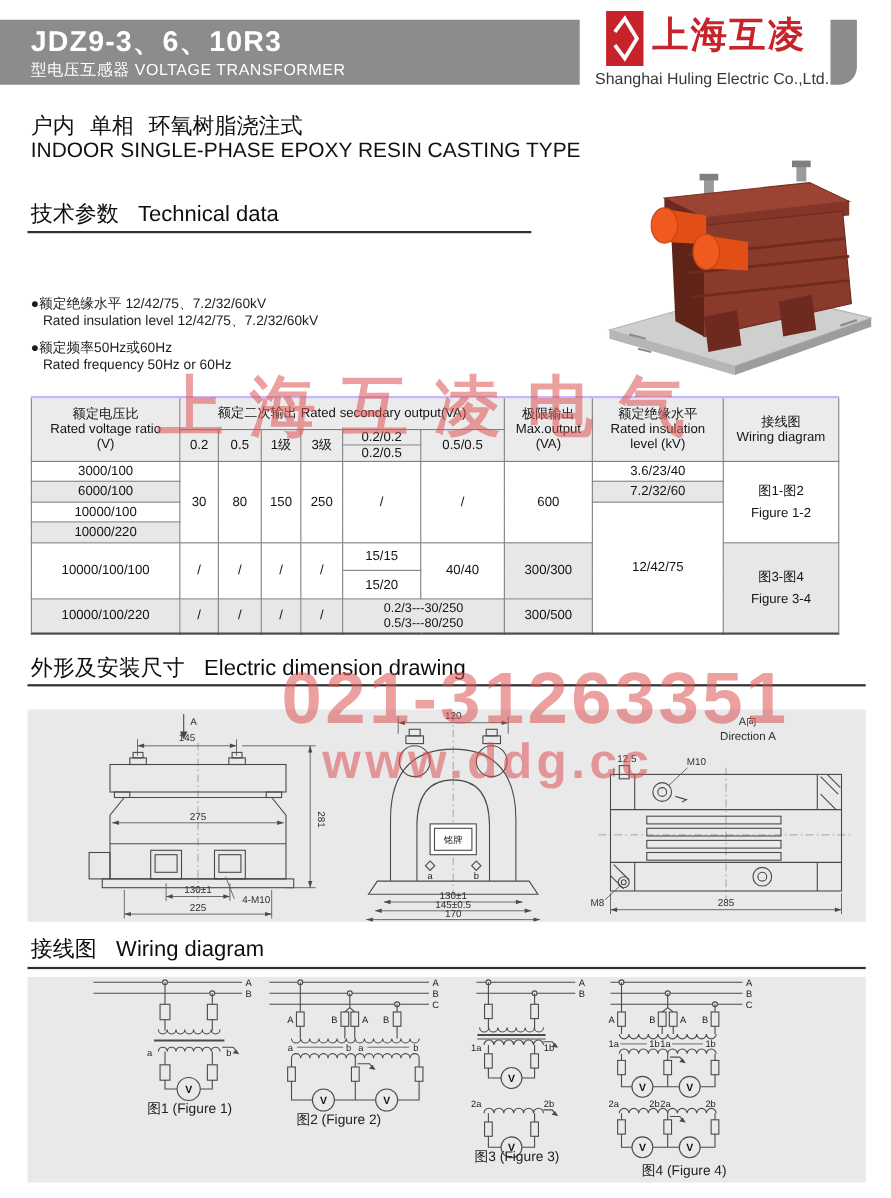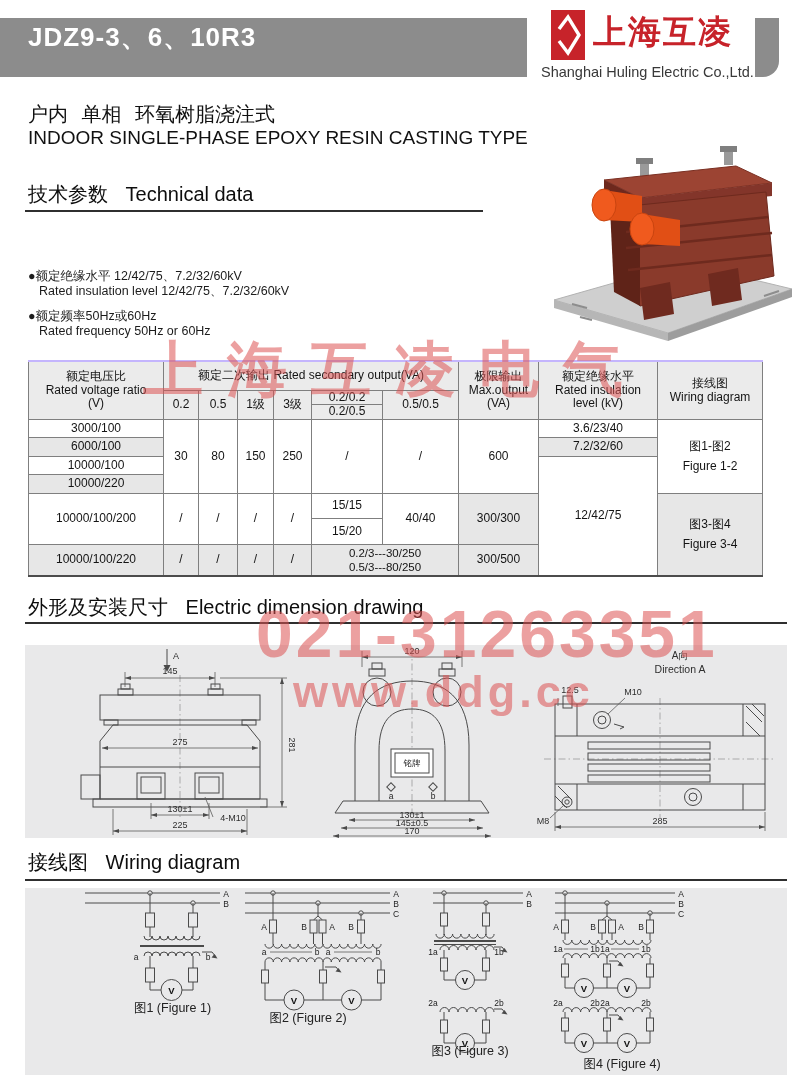--- a/index.html
+++ b/index.html
@@ -51,20 +51,24 @@
   .nd{fill:#e9e9ea;stroke:#4a4a4a;stroke-width:1}
   .ah{fill:#4a4a4a;stroke:none}
 </style>
 </head>
 <body>
 
 <div class="page">
 
   <div class="banner">
     <div class="banner-title">JDZ9-3、6、10R3</div>
+    <div class="banner-sub">
+      <span>型电压互感器</span>
+      <span>VOLTAGE TRANSFORMER</span>
+    </div>
   </div>
   <div class="logo-panel">
     <div class="logo-mark">
       <svg style="left:0;top:0" width="34" height="50" viewBox="0 0 34 50">
         <path d="M8,19 L17,7 L28,25 L17,43 L8,31" stroke="#fff" stroke-width="3.4" fill="none"></path>
       </svg>
     </div>
     <div class="logo-cn">上海互凌</div>
     <div class="logo-en">Shanghai Huling Electric Co.,Ltd.</div>
   </div>
@@ -177,21 +181,21 @@
       <td class="sh">7.2/32/60</td>
     </tr>
     <tr style="height:18px">
       <td>10000/100</td>
       <td rowspan="5">12/42/75</td>
     </tr>
     <tr style="height:19px">
       <td class="sh">10000/220</td>
     </tr>
     <tr style="height:25px">
-      <td rowspan="2">10000/100/200</td>
+      <td rowspan="2">10000/100/100</td>
       <td rowspan="2">/</td>
       <td rowspan="2">/</td>
       <td rowspan="2">/</td>
       <td rowspan="2">/</td>
       <td>15/15</td>
       <td rowspan="2">40/40</td>
       <td rowspan="2" class="sh">300/300</td>
       <td rowspan="3" class="wd sh">
         <div>图3-图4</div>
             <div>Figure 3-4</div>

